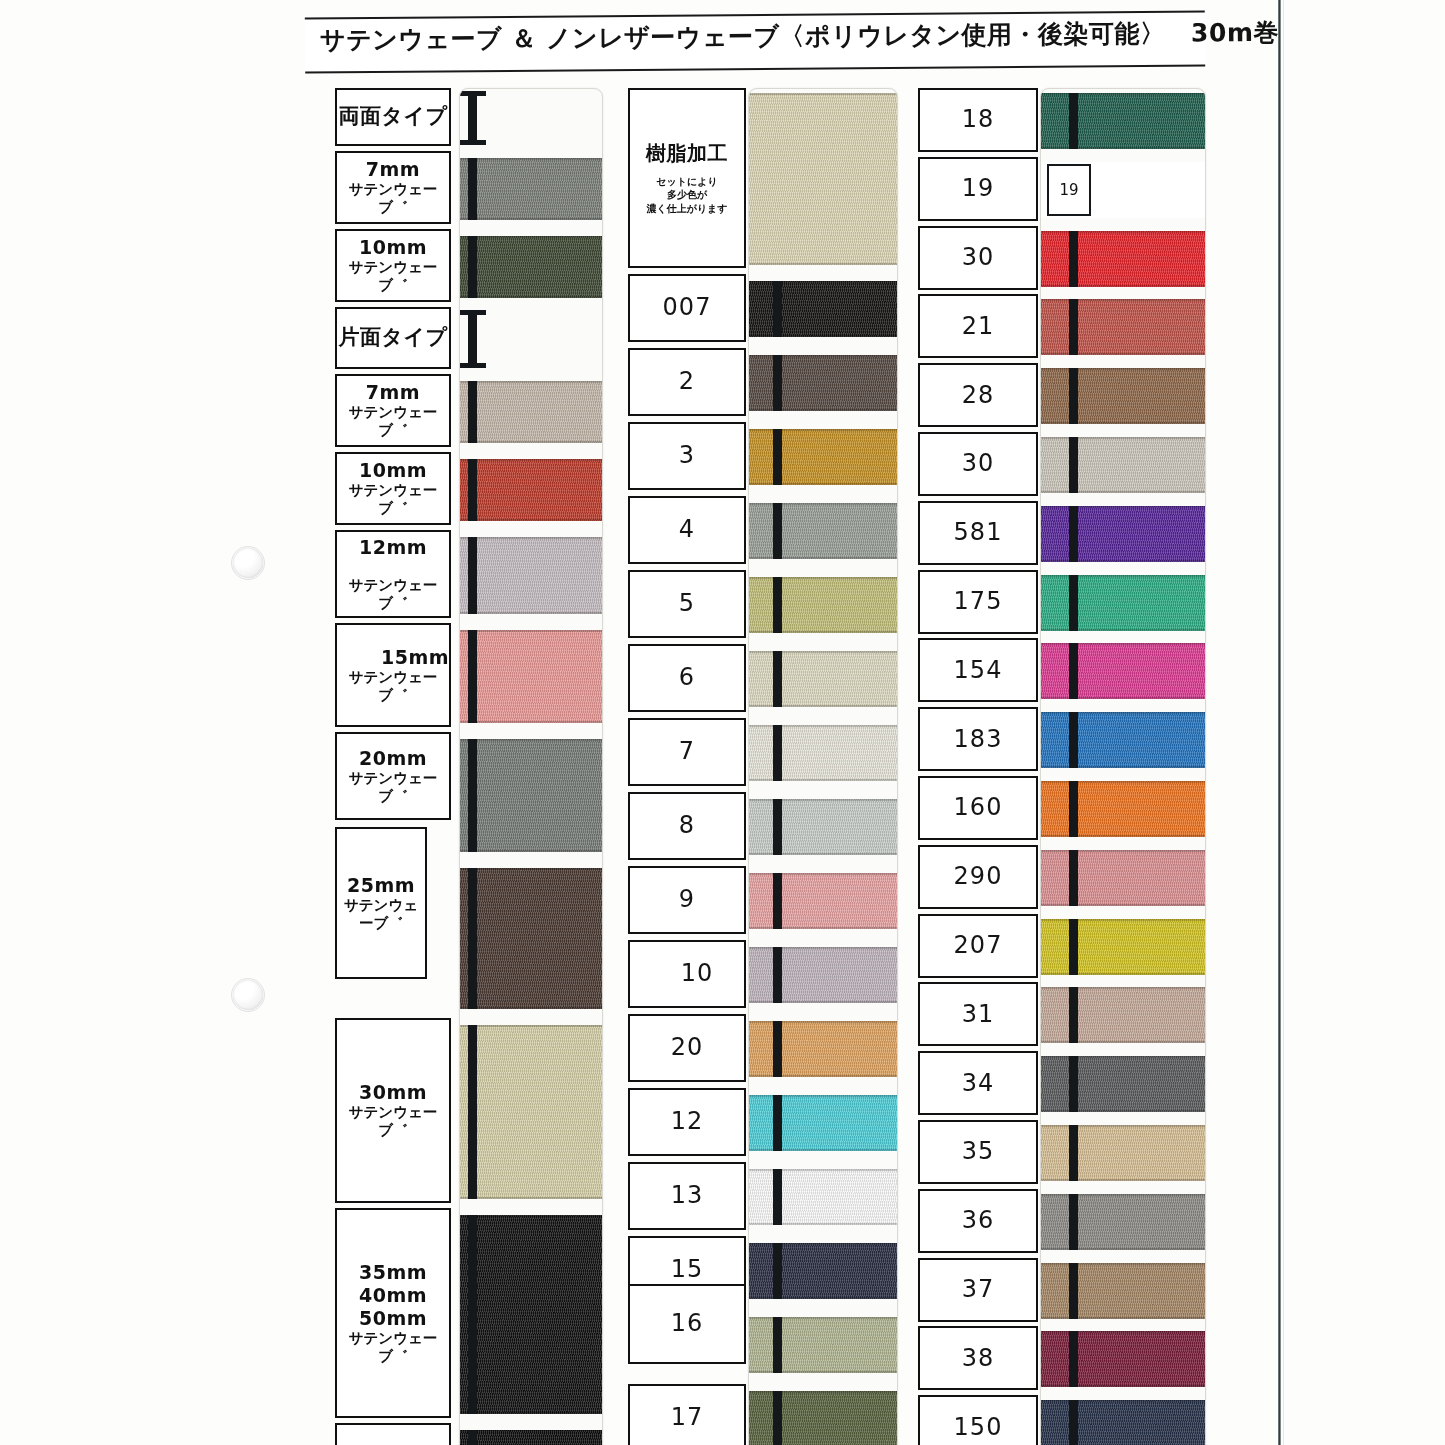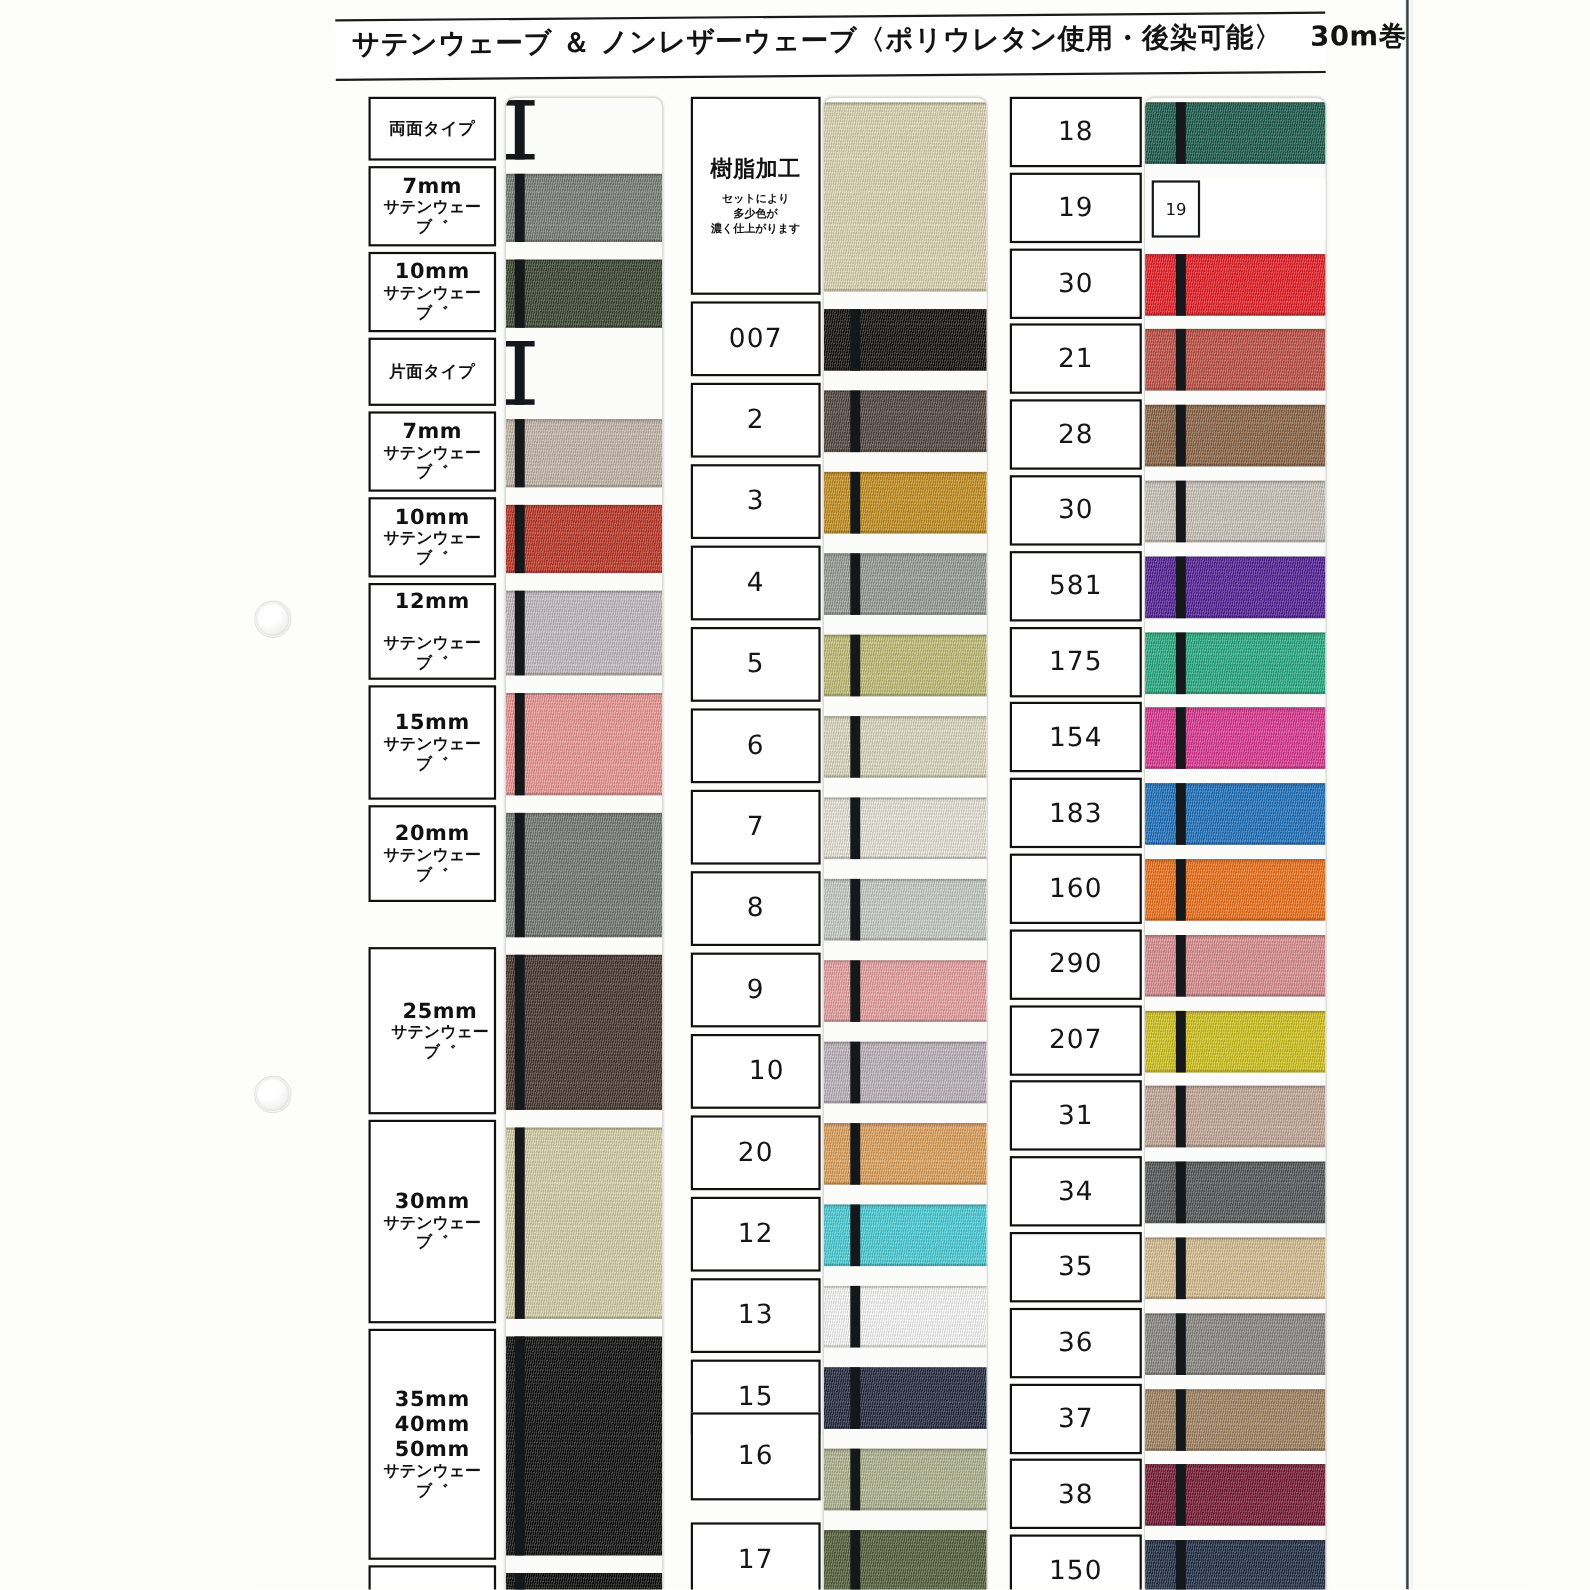--- a/index.html
+++ b/index.html
@@ -58,21 +58,21 @@
     box-sizing:border-box;
     display:flex;flex-direction:column;
     align-items:center;justify-content:center;
     font-family:"DejaVu Sans","Liberation Sans",sans-serif;
     color:#111;
     text-align:center;
     line-height:1.22;
   }
   .lab .l1{font-size:17px;font-weight:600;}
   .lab .l2{font-size:14.5px;font-weight:600;}
-  .lab .big{font-size:15px;font-weight:600;letter-spacing:0.5px;}
+  .lab .big{font-size:21px;font-weight:600;letter-spacing:0.5px;}
   .lab .num{font-size:24px;font-weight:500;letter-spacing:1px;color:#151515;}
   .lab .note{font-size:10px;font-weight:600;line-height:1.35;margin-top:10px;}
 
   
   .card{
     position:absolute;
     background:#fbfbf9;
     border:1.5px solid #d9d9d4;
     border-radius:9px;
     box-shadow:0 0 2px rgba(0,0,0,.10);
@@ -212,29 +212,29 @@
         <span class="l2">サテンウェーブ゛</span>
       </div>
       <div class="lab" style="top: 364px; width: 116px; height: 73px;">
         <span class="l1" style="font-size: 19px; letter-spacing: 0.5px;">10mm</span>
         <span class="l2">サテンウェーブ゛</span>
       </div>
       <div class="lab" style="top: 442px; width: 116px; height: 88px;">
         <span class="l1" style="font-size: 19px; letter-spacing: 0.5px;">12mm</span>
         <span class="l2" style="margin-top: 18px;">サテンウェーブ゛</span>
       </div>
-      <div class="lab" style="top: 535px; width: 116px; height: 104px;">
+      <div class="lab" style="top: 535px; width: 116px; height: 104px; align-items: flex-end;">
         <span class="l1" style="font-size: 19px; letter-spacing: 0.5px;">15mm</span>
         <span class="l2">サテンウェーブ゛</span>
       </div>
       <div class="lab" style="top: 644px; width: 116px; height: 88px;">
         <span class="l1" style="font-size: 19px; letter-spacing: 0.5px;">20mm</span>
         <span class="l2">サテンウェーブ゛</span>
       </div>
-      <div class="lab" style="top: 773px; width: 116px; height: 152px; padding-left: 14px;">
+      <div class="lab" style="top: 739px; width: 92px; height: 152px;">
         <span class="l1" style="font-size: 19px; letter-spacing: 0.5px;">25mm</span>
         <span class="l2">サテンウェーブ゛</span>
       </div>
       <div class="lab" style="top: 930px; width: 116px; height: 185px;">
         <span class="l1" style="font-size: 19px; letter-spacing: 0.5px;">30mm</span>
         <span class="l2">サテンウェーブ゛</span>
       </div>
       <div class="lab" style="top: 1120px; width: 116px; height: 210px;">
         <span class="l1" style="font-size: 19px; letter-spacing: 0.5px;">35mm</span>
         <span class="l1" style="font-size: 19px; letter-spacing: 0.5px;">40mm</span>

